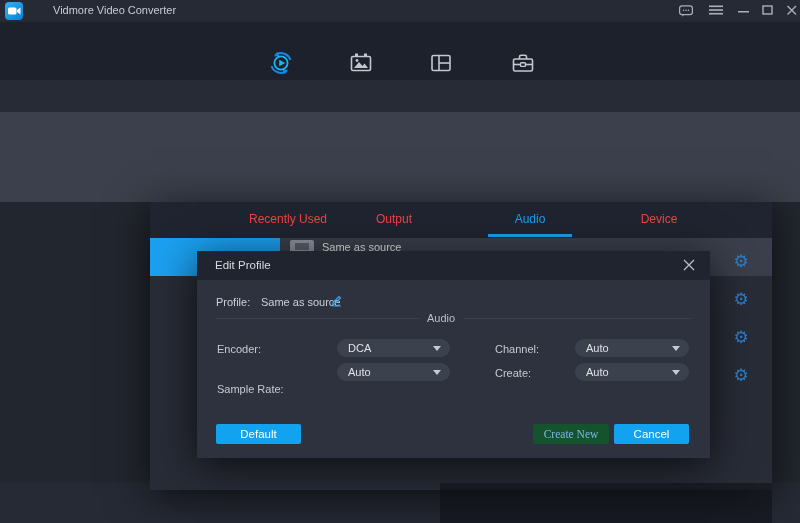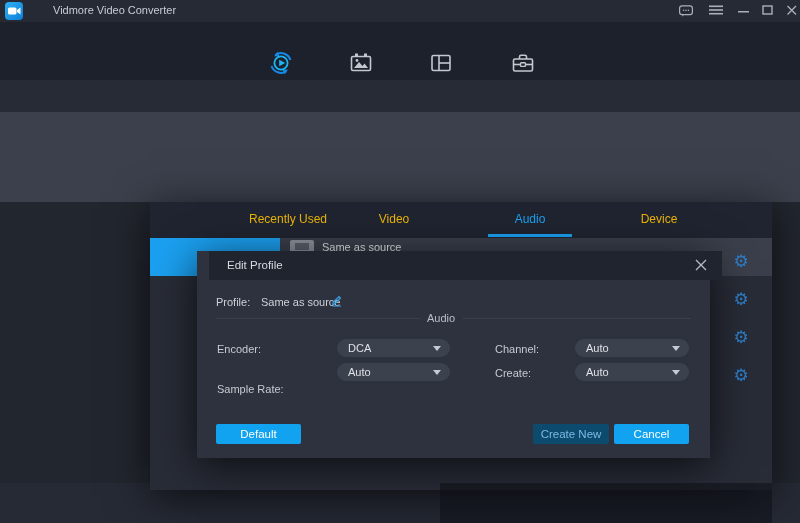--- a/index.html
+++ b/index.html
@@ -46,38 +46,38 @@
   #out-card { left:753px; top:140px; width:28px; height:46px; background:#e9eaed; border-radius:2px;
               color:#2b2f38; font-size:20px; text-align:center; line-height:46px; }
   #card-badge { left:748px; top:133px; width:14px; height:14px; border-radius:50%; background:#454b57;
                 color:#e9eaed; font-size:8px; line-height:14px; text-align:center; }
 
   
   #listarea { left:0; top:202px; width:800px; height:281px; background:#22262e; }
   #panel { left:150px; top:202px; width:622px; height:288px; background:#282c37;
            box-shadow:0 6px 40px rgba(0,0,0,0.65); }
   #panel-tabs { left:0; top:0; width:622px; height:36px; background:#202430; }
-  .ptab { top:10px; font-size:12px; color:#eab308; cursor:pointer; transform:translateX(-50%); }
+  .ptab { top:10px; font-size:12px; color:#ef4444; cursor:pointer; transform:translateX(-50%); }
   .ptab.active { color:#1ba0f0; }
   #ptab-underline { left:338px; top:32px; width:84px; height:3px; background:#1ba0f0; }
   #row-highlight { left:0; top:36px; width:622px; height:38px; background:#3a3f4b; }
   #blue-item { left:0; top:36px; width:130px; height:38px; background:#1ba0f0; }
   .gear { left:581px; width:20px; height:20px; color:#2e7ec9; font-size:17px; line-height:20px; text-align:center; cursor:pointer; }
 
   
   #dialog { left:197px; top:251px; width:513px; height:207px; background:#2d323e;
             box-shadow:0 8px 40px rgba(0,0,0,0.7); }
-  #dlg-header { left:0; top:0; width:513px; height:29px; background:#20242e;margin-left:12px; }
+  #dlg-header { left:0; top:0; width:513px; height:29px; background:#20242e; }
   .dlg-label { font-size:11px; color:#c6cad1; }
   .dlg-select { background:#3b414d; border-radius:9px; height:18px; line-height:18px; font-size:11px;
                 color:#dfe2e7; padding-left:11px; cursor:pointer; }
   .dlg-select .caret { border-top-color:#c6cad1; position:absolute; right:9px; top:7px; }
   .btn { border-radius:2px; font-size:11.5px; text-align:center; height:20px; line-height:20px; cursor:pointer; }
   .btn-blue { background:#12a3f0; color:#fff; }
-  .btn-disabled { background:#0c4a6e; color:#7fb9e4; }
+  .btn-disabled { background:#14532d; color:#7fb9e4;font-family:Liberation Serif, serif; }
 
   
   #bottombar { left:0; top:483px; width:800px; height:40px; background:#262a35; }
   #bottom-shadow { left:440px; top:483px; width:332px; height:40px; background:rgba(14,17,23,0.55); }
 </style>
 </head>
 <body>
 
 <div id="app">
 
@@ -261,21 +261,21 @@
 
   <div id="bottombar" class="abs">
     
     
     
   </div>
 
   <div id="panel" class="abs">
     <div id="panel-tabs" class="abs">
       <span class="abs ptab" style="left:138px">Recently Used</span>
-      <span class="abs ptab" style="left:244px">Video</span>
+      <span class="abs ptab" style="left:244px">Output</span>
       <span class="abs ptab active" style="left:380px">Audio</span>
       <span class="abs ptab" style="left:509px">Device</span>
       <div id="ptab-underline" class="abs"></div>
     </div>
     <div id="row-highlight" class="abs"></div>
     <div id="blue-item" class="abs"></div>
     <span class="abs" style="left:140px;top:38px;width:24px;height:13px;background:#8d929c;border-radius:2px">
       <span class="abs" style="left:5px;top:3px;width:14px;height:7px;background:#5a606c"></span>
     </span>
     <span class="abs" style="left:172px;top:39px;font-size:11px;color:#e2e4e9">Same as source</span>

